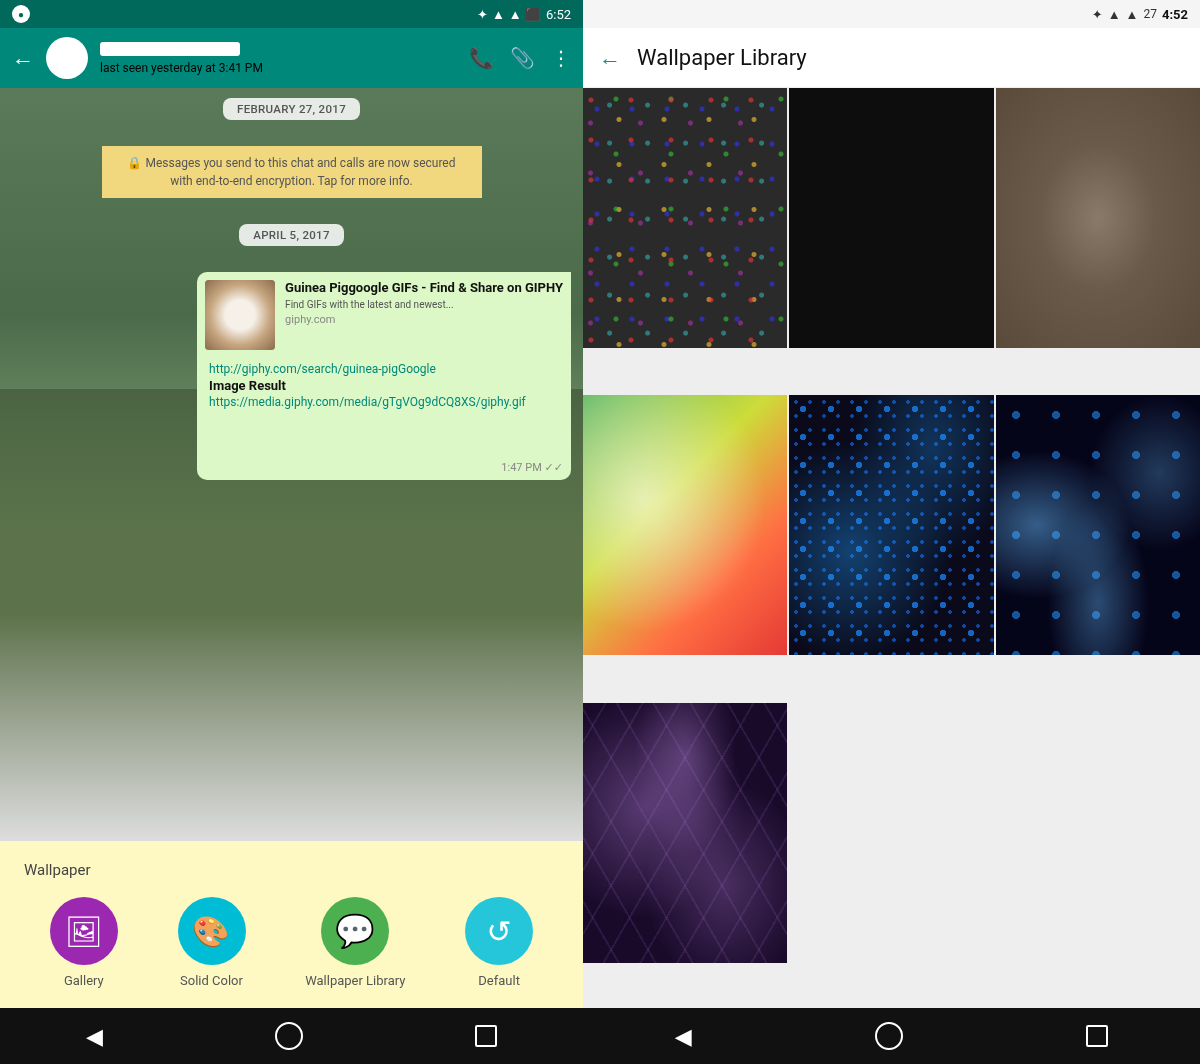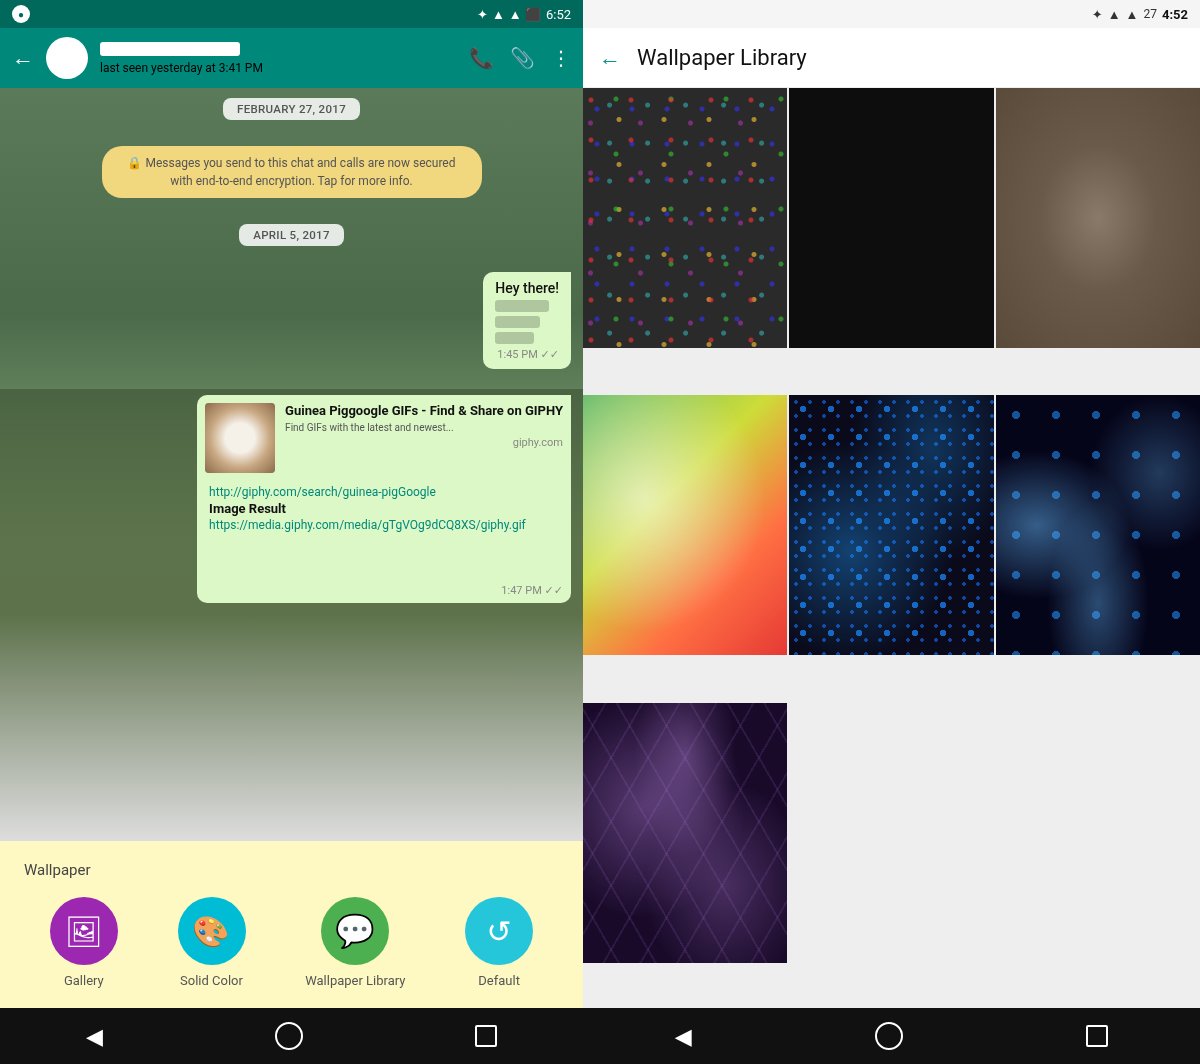--- a/index.html
+++ b/index.html
@@ -131,21 +131,21 @@
       padding: 4px 14px;
       font-size: 11.5px;
       color: #555;
       font-weight: 500;
       letter-spacing: 0.3px;
     }
 
     .system-message {
       align-self: center;
       background: rgba(255,224,130,0.92);
-      border-radius: 20px;
+      border-radius: 0;
       padding: 8px 16px;
       font-size: 12px;
       color: #555;
       text-align: center;
       max-width: 380px;
       line-height: 1.5;
     }
 
     .msg-sent {
       align-self: flex-end;
@@ -207,21 +207,20 @@
       margin-bottom: 4px;
     }
     .link-preview-desc {
       font-size: 10px;
       color: #555;
       margin-bottom: 3px;
     }
     .link-preview-site {
       font-size: 11px;
       color: #888;
-      text-align: right;
     }
     .link-preview-links {
       padding: 4px 12px 8px;
     }
     .link-url {
       color: #00897b;
       font-size: 12px;
       display: block;
     }
     .link-label {
@@ -558,29 +557,20 @@
     <div class="chat-bg"></div>
     <div class="chat-bg-trees"></div>
     <div class="chat-messages">
 
       <div class="date-badge">FEBRUARY 27, 2017</div>
 
       <div class="system-message">🔒 Messages you send to this chat and calls are now secured with end-to-end encryption. Tap for more info.</div>
 
       <div class="date-badge">APRIL 5, 2017</div>
 
-      <div class="msg-sent">
-        <div style="font-weight:500;">Hey there!</div>
-        <div class="msg-redacted-bar" style="width:85%;"></div>
-        <div class="msg-redacted-bar" style="width:70%;"></div>
-        <div class="msg-redacted-bar" style="width:60%;"></div>
-        <div class="msg-time">
-          <span>1:45 PM</span> ✓✓
-        </div>
-      </div>
 
       <div class="link-preview">
         <div class="link-preview-inner">
           <div class="guinea-pig-img">
             <span class="pig-label">Pig</span>
           </div>
           <div class="link-preview-text">
             <div class="link-preview-title">Guinea Piggoogle GIFs - Find &amp; Share on GIPHY</div>
             <div class="link-preview-desc">Find GIFs with the latest and newest...</div>
             <div class="link-preview-site">giphy.com</div>

